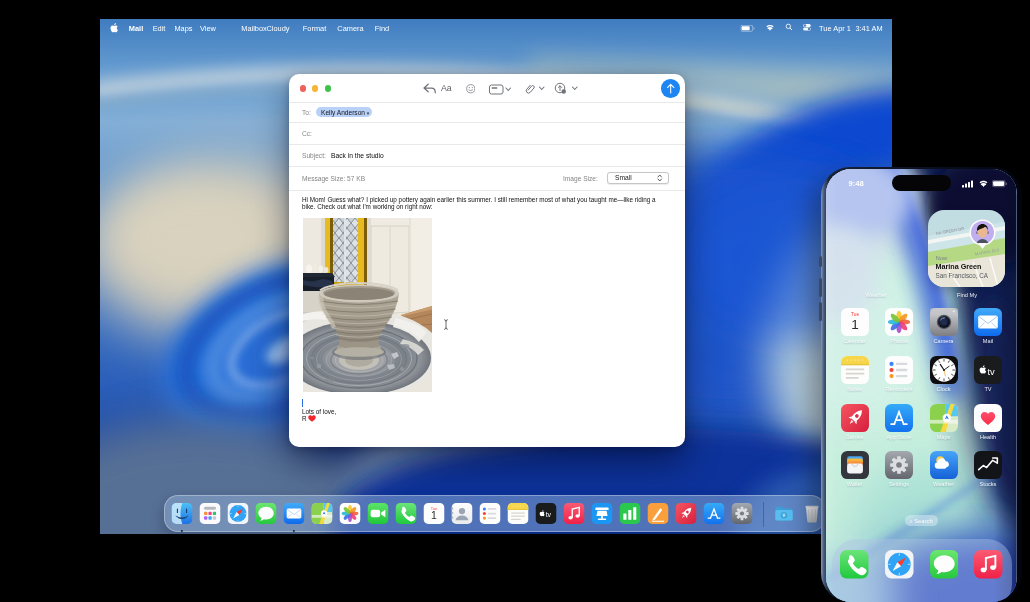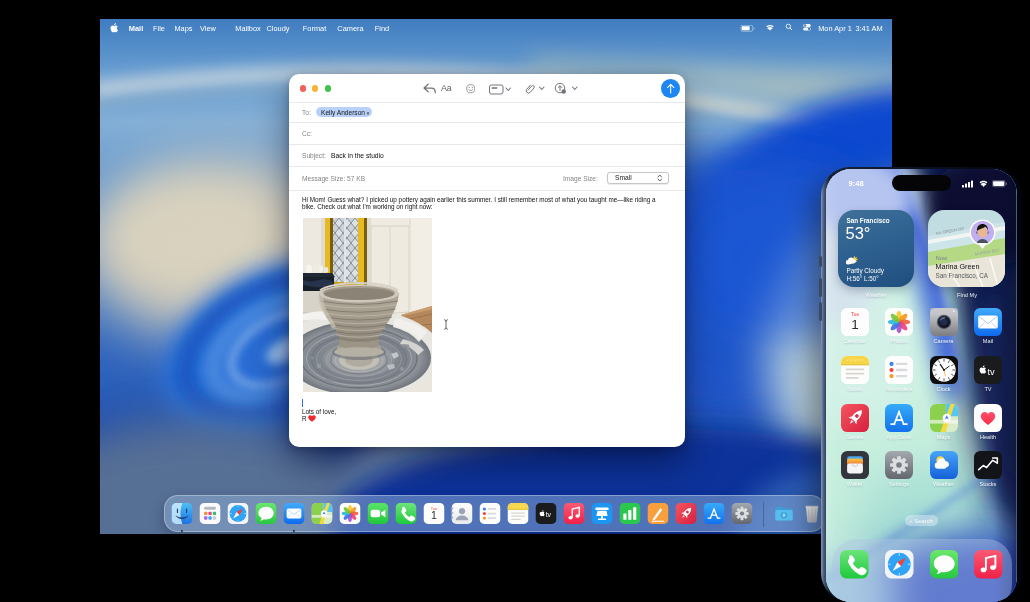--- a/index.html
+++ b/index.html
@@ -103,24 +103,24 @@
       <ellipse cx="100" cy="510" rx="190" ry="110" fill="#5a7294" opacity="0.95" filter="url(#b20)"></ellipse>
 
       <ellipse cx="560" cy="505" rx="330" ry="95" fill="#10309a" filter="url(#b12)"></ellipse>
       <ellipse cx="790" cy="515" rx="155" ry="78" fill="#2e5eb6" opacity="0.95" filter="url(#b12)"></ellipse>
     </svg>
     <div id="menubar">
       <span class="mi" style="left:14px;"><svg width="8" height="9.5" viewBox="0 0 17 20" style="vertical-align:-1.5px;">
             <path fill="#fff" d="M11.7,3.1c0.7-0.85,1.2-2,1.05-3.1c-1,0.06-2.2,0.68-2.9,1.5C9.2,2.2,8.7,3.4,8.85,4.5 C9.95,4.6,11,4  11.7,3.1z M14.3,10.7c0-2.4,2-3.55,2.1-3.6c-1.15-1.68-2.93-1.9-3.55-1.93c-1.5-0.15-2.95,0.89-3.72,0.89 c-0.77,0-1.95-0.87-3.2-0.84C4.28,5.25,2.75,6.18,1.9,7.6c-1.7,2.95-0.43,7.3,1.23,9.7c0.81,1.17,1.77,2.48,3.03,2.43 c1.22-0.05,1.68-0.79,3.15-0.79c1.47,0,1.89,0.79,3.18,0.76c1.31-0.02,2.14-1.19,2.94-2.37c0.93-1.36,1.31-2.68,1.33-2.75 C16.73,14.57,14.3,13.5,14.3,10.7z"></path>
           </svg></span>
       <span class="mi" style="left:36px;font-weight:bold;">Mail</span>
-      <span class="mi" style="left:59px;">File</span>
+      <span class="mi" style="left:59px;">Edit</span>
       <span class="mi" style="left:83.5px;">Maps</span>
       <span class="mi" style="left:108px;">View</span>
-      <span class="mi" style="left:148px;">Mailbox</span>
+      <span class="mi" style="left:154px;">Mailbox</span>
       <span class="mi" style="left:178px;">Cloudy</span>
       <span class="mi" style="left:214.5px;">Format</span>
       <span class="mi" style="left:250.5px;">Camera</span>
       <span class="mi" style="left:282px;">Find</span>
 
       <span class="mi" style="left:648px;"><svg width="15" height="7" viewBox="0 0 30 14" style="vertical-align:-0.5px;">
             <rect x="0.5" y="0.5" width="24" height="12" rx="3.2" fill="none" stroke="rgba(255,255,255,.85)"></rect>
             <rect x="2.3" y="2.3" width="16" height="8.4" rx="1.6" fill="#fff"></rect>
             <path d="M26.5,4.5 a3,3 0 0 1 0,5z" fill="rgba(255,255,255,.7)"></path>
           </svg></span>
@@ -130,21 +130,21 @@
       <span class="mi" style="left:688.5px;"><svg width="8" height="8" viewBox="0 0 16 16">
             <circle cx="6.7" cy="6.7" r="4.4" fill="none" stroke="#fff" stroke-width="1.6"></circle>
             <line x1="10" y1="10" x2="13.6" y2="13.6" stroke="#fff" stroke-width="1.8" stroke-linecap="round"></line>
           </svg></span>
       <span class="mi" style="left:706.5px;"><svg width="8.5" height="8.5" viewBox="0 0 17 17">
             <rect x="0.8" y="1.8" width="15.4" height="6" rx="3" fill="#fff" opacity="0.95"></rect>
             <circle cx="4.4" cy="4.8" r="2.5" fill="#5a82b4"></circle>
             <rect x="0.8" y="9.2" width="15.4" height="6" rx="3" fill="#fff" opacity="0.95"></rect>
             <circle cx="12.6" cy="12.2" r="2.5" fill="#5a82b4"></circle>
           </svg></span>
-      <span class="mi" style="left:735px;">Mon Apr 1</span>
+      <span class="mi" style="left:735px;">Tue Apr 1</span>
       <span class="mi" style="left:769px;">3:41 AM</span>
     </div>
     <div id="mailwin">
       <span class="tl" style="left:10.9px;background:#f2605a;"></span>
       <span class="tl" style="left:22.9px;background:#f6b535;"></span>
       <span class="tl" style="left:35.6px;background:#3ec24c;"></span>
 
       <svg class="abs" style="left:133px;top:8.5px;" width="15" height="12" viewBox="0 0 15 12">
           <path d="M6.2,1.2 L2.0,5.0 L6.2,8.8 M2.2,5.0 H9.5 C12,5.0 13.3,6.6 13.3,9.8" fill="none" stroke="#70747a" stroke-width="1.25" stroke-linecap="round" stroke-linejoin="round"></path>
         </svg>
@@ -684,31 +684,20 @@
       </svg>
     <svg class="abs" style="left:152.5px;top:11.4px;" width="11" height="7.6" viewBox="0 0 20 15">
         <path fill="#fff" d="M10,13.6l3.2-3.9c-0.9-0.75-2-1.2-3.2-1.2s-2.3,0.45-3.2,1.2L10,13.6z M10,4.5c2.2,0,4.2,0.8,5.8,2.1l1.9-2.3C15.6,2.55,12.9,1.5,10,1.5S4.4,2.55,2.3,4.3l1.9,2.3C5.8,5.3,7.8,4.5,10,4.5z M10,9c1.5,0,2.8,0.5,3.9,1.4l1.9-2.3C14.2,6.8,12.2,6,10,6S5.8,6.8,4.2,8.1l1.9,2.3C7.2,9.5,8.5,9,10,9z"></path>
       </svg>
     <svg class="abs" style="left:166px;top:11.4px;" width="16" height="7.6" viewBox="0 0 30 14">
         <rect x="0.5" y="0.5" width="24" height="12" rx="3.2" fill="none" stroke="rgba(255,255,255,.6)"></rect>
         <rect x="2" y="2" width="21" height="9" rx="2" fill="#fff"></rect>
         <path d="M26.5,4.5 a3,3 0 0 1 0,5z" fill="rgba(255,255,255,.6)"></path>
       </svg>
 
-    <div class="abs" style="left:12.5px;top:41.3px;width:76px;height:77px;border-radius:16px;background:linear-gradient(160deg,#40719a 0%,#2f6190 45%,#1f4e7e 100%);box-shadow:0 4px 10px rgba(0,20,60,.25);overflow:hidden;">
-      <div class="abs" style="left:8.5px;top:7px;color:#fff;font-size:6.3px;font-weight:600;">San Francisco</div>
-      <div class="abs" style="left:7.5px;top:13.5px;color:#fff;font-size:16.5px;font-weight:400;">53°</div>
-      <svg class="abs" style="left:8px;top:46px;" width="13" height="9" viewBox="0 0 26 18">
-          <circle cx="17" cy="7" r="4.5" fill="#f8cf3c"></circle>
-          <path d="M17,0.7 v2 M23.3,7 h-2 M21.5,2.5 l-1.4,1.4 M21.5,11.5 l-1.4,-1.4 M17,13.3 v-2" stroke="#f8cf3c" stroke-width="1.4" stroke-linecap="round"></path>
-          <path d="M4.5,17 a4.5,4.5 0 0 1 -0.5,-9 a6,6 0 0 1 11.5,-1.5 a4,4 0 0 1 1.5,7.8 z" fill="#fdfdfd"></path>
-        </svg>
-      <div class="abs" style="left:8.5px;top:57px;color:#fff;font-size:6.3px;">Partly Cloudy</div>
-      <div class="abs" style="left:8.5px;top:65px;color:#fff;font-size:6.3px;">H:56° L:50°</div>
-    </div>
     <div class="plabel" style="left:50.5px;top:123px;">Weather</div>
     <div class="abs" style="left:102px;top:41.3px;width:77.5px;height:77px;border-radius:16px;overflow:hidden;box-shadow:0 4px 10px rgba(0,20,60,.25);">
       <svg width="77.5" height="77" viewBox="0 0 77.5 77">
         <rect width="77.5" height="77" fill="#c2dde2"></rect>
         <path d="M0,26 L77.5,12 L77.5,30 L0,44 z" fill="#cde4e8"></path>
         <path d="M0,30 L77.5,16 l0,4 L0,34 z" fill="#f2f5f2"></path>
         <path d="M0,42 L77.5,28 L77.5,46 L0,58 z" fill="#b4d883"></path>
         <path d="M0,56 L77.5,44 L77.5,77 L0,77 z" fill="#e9e5d8"></path>
         <path d="M20,60 l12,17 M45,52 l10,25 M62,48 l8,29" stroke="#fff" stroke-width="1.5" opacity="0.8"></path>
         <text x="8" y="25" font-size="4.2" fill="#8a9098" transform="rotate(-10 8 25)">NA GREEN DR</text>
@@ -726,21 +715,21 @@
           <ellipse cx="27" cy="26" rx="9.5" ry="11" fill="#e9b890"></ellipse>
           <path d="M16,24 c-1,-9 5,-14 11,-14 c6,0 12,5 11,14 c-0.5,-5 -3,-7.5 -6,-8.5 c-4,4 -12,4 -16,8.5z" fill="#16130f"></path>
           <path d="M16,24 c0,2 0.5,4 1,5 l-1.5,0.5 c-0.5,-2 -0.5,-4 0.5,-5.5z" fill="#16130f"></path>
           <path d="M38,24 c0,2 -0.5,4 -1,5 l1.5,0.5 c0.5,-2 0.5,-4 -0.5,-5.5z" fill="#16130f"></path>
         </g>
       </svg>
       <svg class="abs" style="left:50px;top:33px;" width="9" height="6" viewBox="0 0 9 6">
           <path d="M0,0 h9 l-4.5,6 z" fill="#fff"></path>
         </svg>
       <div class="abs" style="left:8px;top:44.5px;color:#7d828a;font-size:5.9px;">Now</div>
-      <div class="abs" style="left:8px;top:52px;color:#111;font-size:7.2px;font-weight:normal;">Marina Green</div>
+      <div class="abs" style="left:8px;top:52px;color:#111;font-size:7.2px;font-weight:bold;">Marina Green</div>
       <div class="abs" style="left:8px;top:61.5px;color:#55595f;font-size:6.3px;">San Francisco, CA</div>
     </div>
     <div class="plabel" style="left:141.5px;top:123px;">Find My</div>
 
     <span class="pic" style="left:29px;top:139px;">
         <svg width="28" height="28" viewBox="0 0 60 60">
           <rect width="60" height="60" rx="13.5" fill="#fdfdfd"></rect>
           <text x="30" y="18" font-family="Liberation Sans" font-size="10.5" fill="#fc3d39" text-anchor="middle" font-weight="500">Tue</text>
           <text x="30" y="46" font-family="Liberation Sans" font-size="29" fill="#2c2c2e" text-anchor="middle" font-weight="300">1</text>
         </svg>

